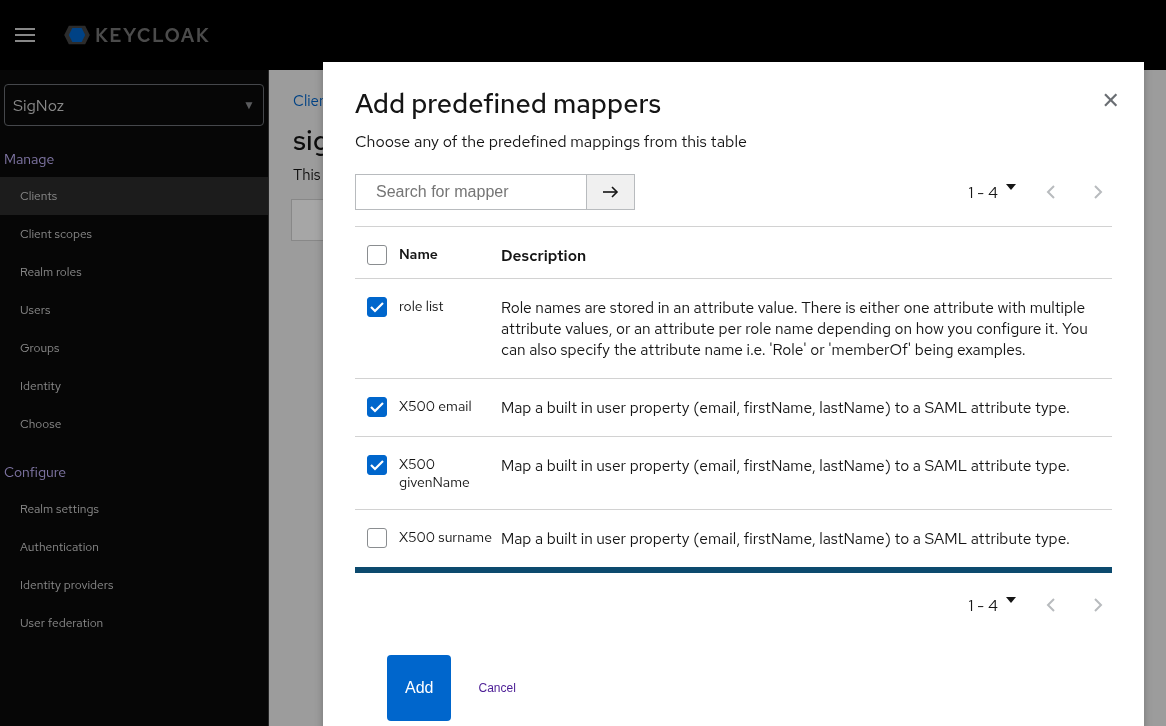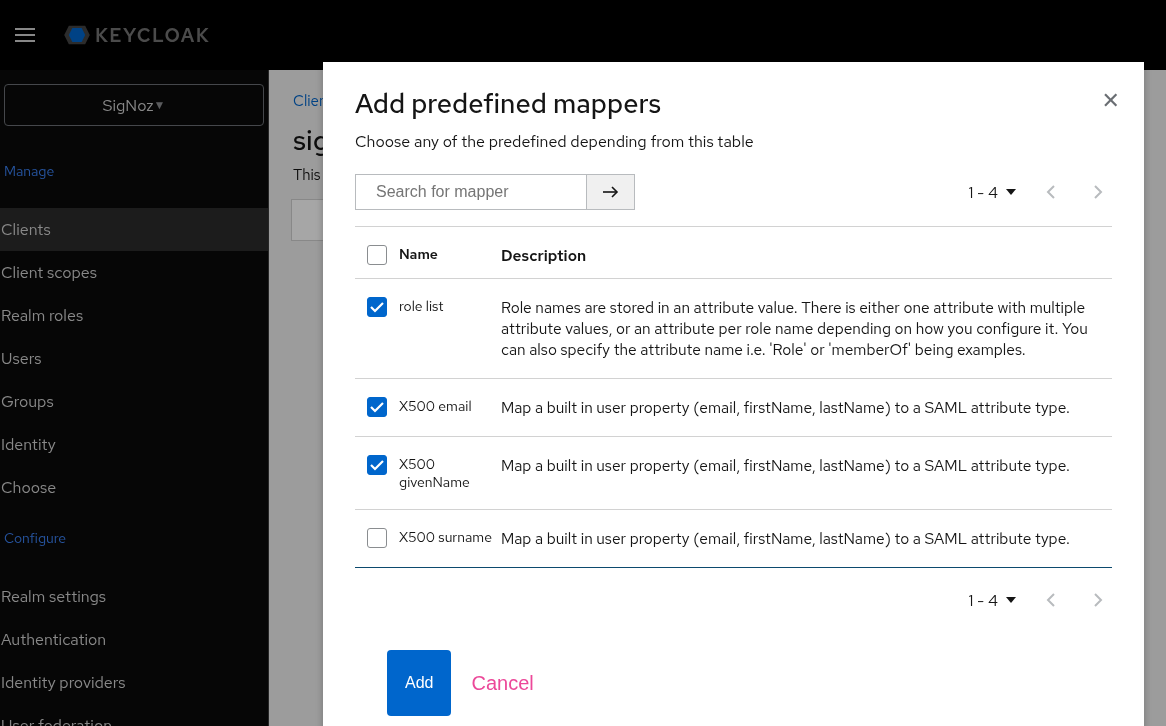--- a/index.html
+++ b/index.html
@@ -8,25 +8,25 @@
 
 .header { height: 70px; background: #000; display: flex; align-items: center; padding: 0 15px; }
 .hamburger { display: flex; flex-direction: column; gap: 4px; cursor: pointer; margin-right: 28px; }
 .hamburger span { width: 20px; height: 2px; background: #d2d2d2; }
 .logo { display: flex; align-items: center; gap: 4px; }
 .logo-icon { width: 28px; height: 28px; }
 .logo-text { color: #737373; font-size: 19px; letter-spacing: 1.5px; font-weight: 600; }
 
 
 .sidebar { position: absolute; top: 70px; left: 0; width: 269px; bottom: 0; background: #0a0a0a; color: #d2d2d2; border-right: 1px solid #3c3c3c; overflow-y: auto; }
-.realm-select { margin: 14px 4px 16px 4px; border: 1px solid #6a6e73; border-radius: 4px; height: 42px; display: flex; align-items: center; justify-content: center; padding: 0 18px; cursor: pointer; }
+.realm-select { margin: 14px 4px 4px 4px; border: 1px solid #6a6e73; border-radius: 4px; height: 42px; display: flex; align-items: center; justify-content: space-between; padding: 0 8px; cursor: pointer; }
 .realm-select span:first-child { font-size: 16px; }
 .realm-select .chev { font-size: 12px; color: #8a8d90; }
-.nav-heading { font-size: 14px; color: #3b82f6; padding: 20px 4px 28px 4px; }
-.nav-item { padding: 11px 1px; font-size: 16px; cursor: pointer; }
+.nav-heading { font-size: 14px; color: #c4b5fd; padding: 20px 4px 9px 4px; }
+.nav-item { padding: 11px 20px; font-size: 12px; cursor: pointer; }
 .nav-item.active { background: #2b2b2b; }
 
 
 .main { position: absolute; top: 70px; left: 269px; right: 0; bottom: 0; background: #f0f0f0; }
 .breadcrumb { padding: 20px 24px 0 24px; }
 .breadcrumb a { color: #06c; text-decoration: none; font-size: 15px; }
 .page-title { font-size: 28px; font-weight: 500; padding: 10px 24px 6px 24px; }
 .page-sub { font-size: 15px; padding: 0 24px 14px 24px; color: #151515; }
 .tab-strip { background: #fff; height: 42px; margin: 0 22px; border: 1px solid #d2d2d2; }
 
@@ -43,43 +43,43 @@
 
 .toolbar { display: flex; align-items: center; justify-content: space-between; margin-bottom: 16px; }
 .search-wrap { display: flex; }
 .search-box { display: flex; align-items: center; border: 1px solid #b8bbbe; background: #fff; height: 36px; width: 232px; padding: 0 10px; }
 .search-box svg { width: 14px; height: 14px; margin-right: 10px; color: #6a6e73; }
 .search-box input { border: none; outline: none; font-size: 16px; flex: 1; }
 .search-btn { width: 48px; height: 36px; background: #f0f0f0; border: 1px solid #b8bbbe; border-left: none; display: flex; align-items: center; justify-content: center; cursor: pointer; }
 .search-btn svg { width: 16px; height: 12px; color: #151515; }
 
 .pager-wrap { display: flex; align-items: center; gap: 20px; }
-.page-range { display: flex; align-items: center; gap: 8px; font-size: 16px; cursor: pointer; }
+.page-range { display: flex; gap: 8px; font-size: 16px; cursor: pointer; }
 .page-range svg { width: 10px; height: 10px; }
 .pager-btn { width: 28px; height: 28px; display: flex; align-items: center; justify-content: center; cursor: pointer; color: #b8bbbe; }
 .pager-btn svg { width: 9px; height: 14px; }
 
 .mapper-table { width: 100%; }
 .thead-row { display: flex; border-top: 1px solid #d2d2d2; border-bottom: 1px solid #d2d2d2; padding: 18px 0 12px 0; }
 .col-check { width: 44px; display: flex; justify-content: center; }
 .col-name { width: 102px; font-size: 14px; }
 .col-desc { flex: 1; font-size: 15.5px; }
 .th { font-weight: 600; }
 .tbody-row { display: flex; padding: 18px 0; border-bottom: 1px solid #d2d2d2; }
-.tbody-row:last-child { border-bottom: 1px solid #0c4a6e; }
+.tbody-row:last-child { border-bottom: 6px solid #0c4a6e; }
 
 .chk { width: 20px; height: 20px; border: 1px solid #8a8d90; border-radius: 3px; background: #fff; cursor: pointer; display: flex; align-items: center; justify-content: center; }
 .chk.checked { background: #06c; border-color: #06c; }
 .chk svg { width: 14px; height: 11px; color: #fff; }
 
 .footer-pager { display: flex; justify-content: flex-end; align-items: center; gap: 20px; padding-top: 18px; }
 
 .modal-footer { padding: 0 32px 26px 32px; display: flex; gap: 20px; align-items: center; margin-top: 36px; }
 .btn-primary { background: #06c; color: #fff; border: none; padding: 24px 18px; border-radius: 4px; font-size: 16px; cursor: pointer; }
-.btn-link { color: #ec4899; background: none; border: none; font-size: 20px; cursor: pointer; }
+.btn-link { color: #4c1d95; background: none; border: none; font-size: 12px; cursor: pointer; margin-left: 7px; }
 </style>
 </head>
 <body>
 
 <div class="header">
   <div class="hamburger">
     <span></span>
       <span></span>
       <span></span>
   </div>
@@ -119,21 +119,21 @@
   <div class="page-title">sig</div>
   <div class="page-sub">This</div>
   <div class="tab-strip"></div>
 </div>
 
 <div class="overlay"></div>
 
 <div class="modal">
   <div class="modal-header">
     <div class="modal-title">Add predefined mappers</div>
-    <div class="modal-desc">Choose any of the predefined depending from this table</div>
+    <div class="modal-desc">Choose any of the predefined mappings from this table</div>
     <div class="modal-close">✕</div>
   </div>
   <div class="modal-body">
     <div class="toolbar">
       <div class="search-wrap">
         <div class="search-box">
           <svg viewBox="0 0 16 16">
               <circle cx="6.5" cy="6.5" r="5" stroke="currentColor" stroke-width="1.6" fill="none"></circle>
               <line x1="10.2" y1="10.2" x2="14" y2="14" stroke="currentColor" stroke-width="1.6"></line>
             </svg>

